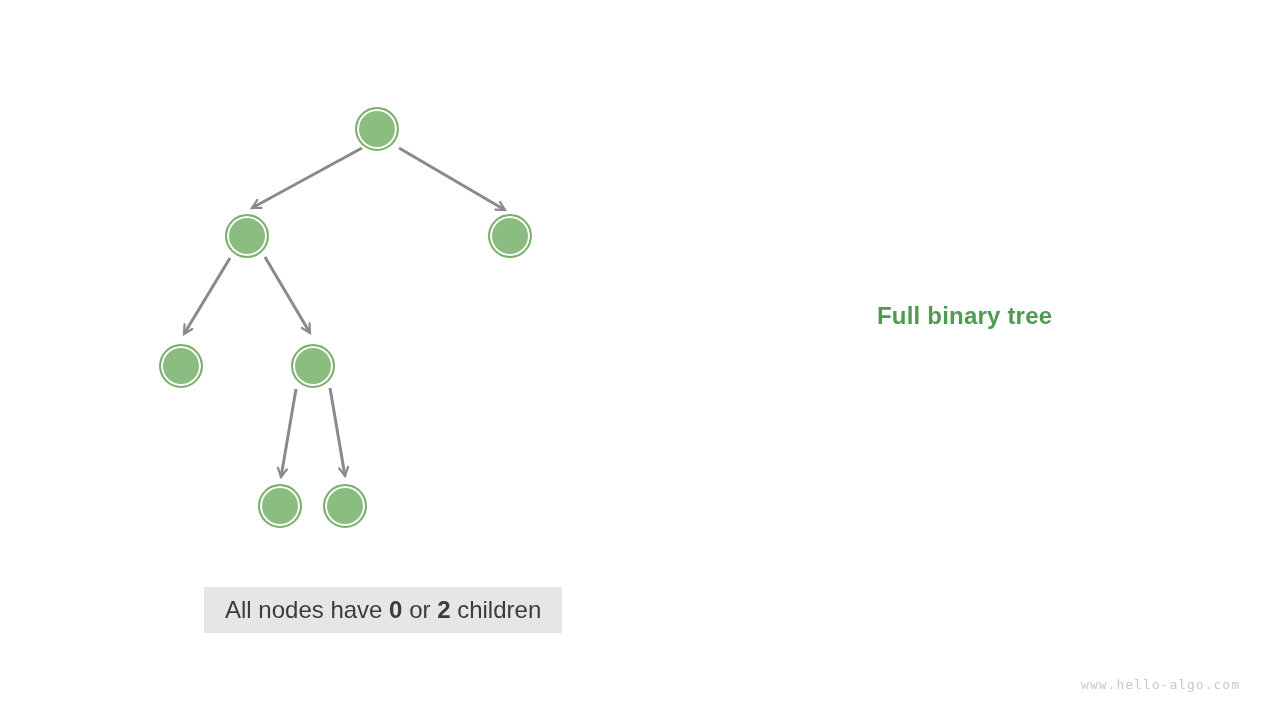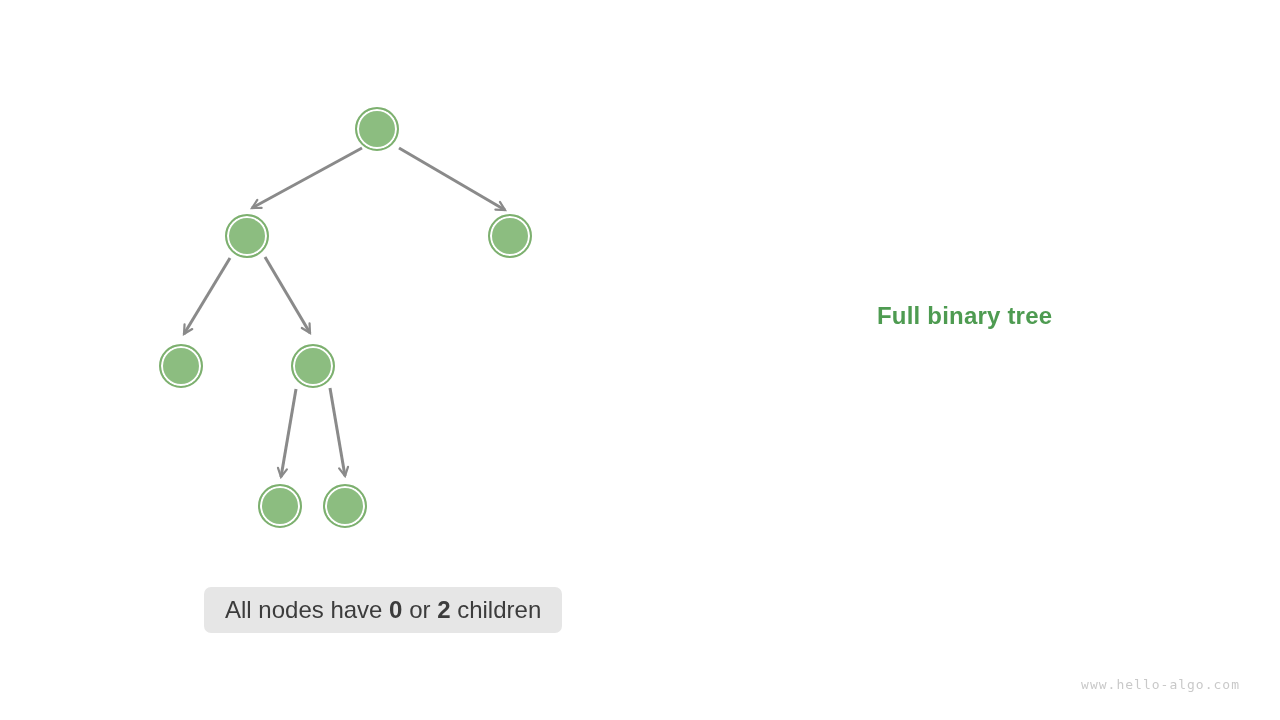--- a/index.html
+++ b/index.html
@@ -28,21 +28,21 @@
     font-size:24px; font-weight:bold; line-height:27px;
     letter-spacing:0.2px;
     color: var(--title-green, #4e9b51);
   }
 
   .caption {
     position:absolute; left:204px; top:587px; height:46px;
     display:inline-flex; align-items:center;
     padding:0 21px; box-sizing:border-box;
     background: var(--caption-bg, #e6e6e6);
-    border-radius:7px;
+    border-radius:0;
     font-size:24px; color: var(--caption-text, #3c3c3c);
     white-space:pre;
   }
   .caption b { font-weight:bold; }
 
   .watermark {
     position:absolute; right:40px; top:677px;
     font-family:"DejaVu Sans Mono", monospace;
     font-size:13px; letter-spacing:1px;
     color: var(--watermark, #c9c9c9);

